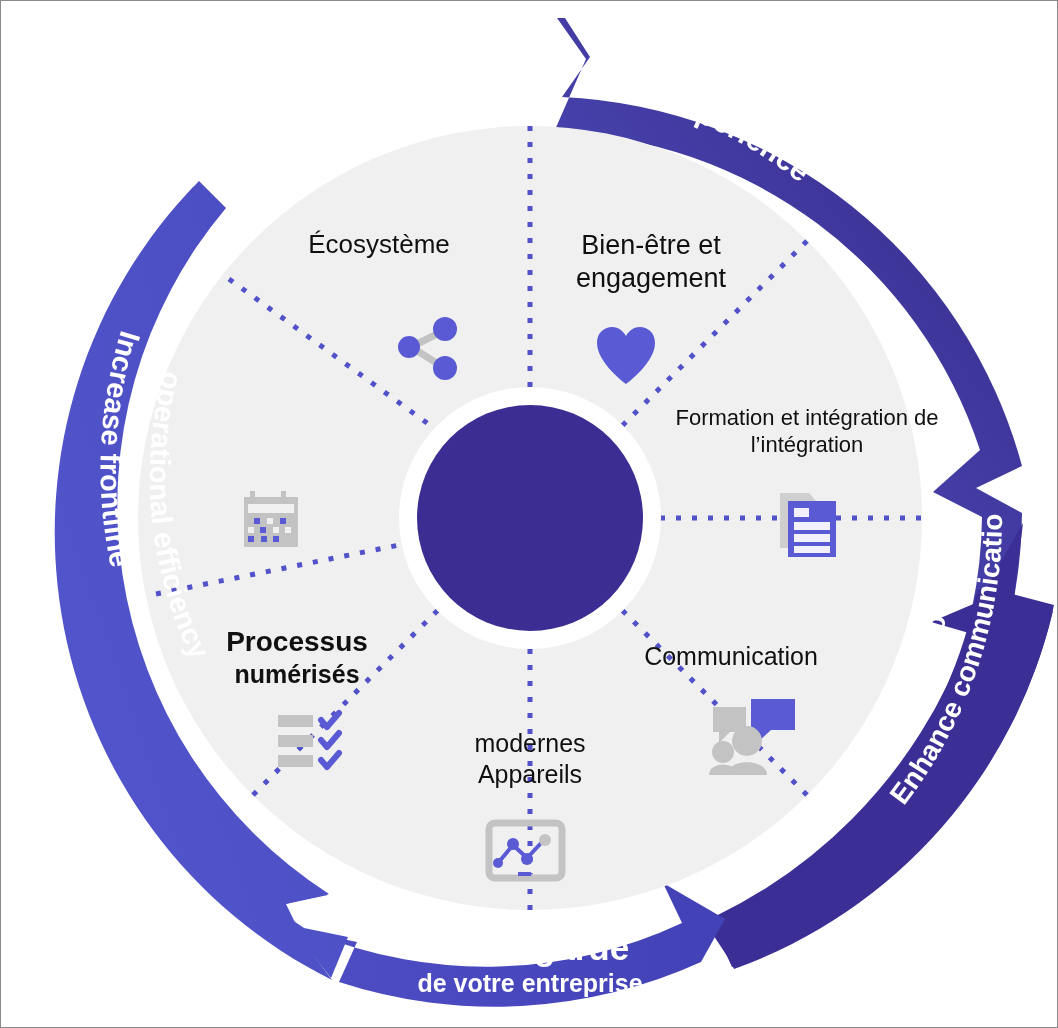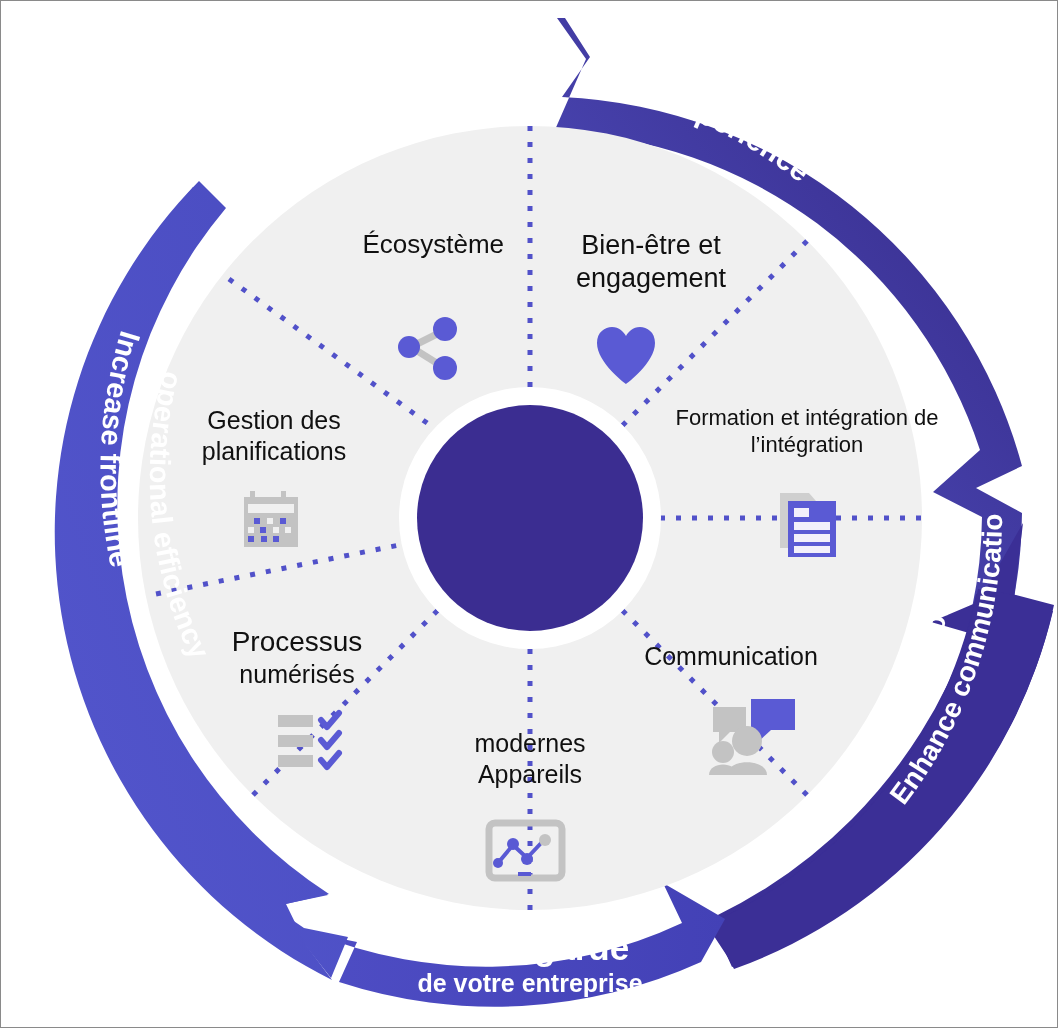--- a/index.html
+++ b/index.html
@@ -228,21 +228,21 @@
       <rect x="4" y="36" width="6" height="6" fill="#f0f0f0"></rect>
       <rect x="16" y="36" width="6" height="6" fill="#5a5ad4"></rect>
       <rect x="29" y="36" width="6" height="6" fill="#f0f0f0"></rect>
       <rect x="41" y="36" width="6" height="6" fill="#f0f0f0"></rect>
       <rect x="4" y="45" width="6" height="6" fill="#5a5ad4"></rect>
       <rect x="17" y="45" width="6" height="6" fill="#5a5ad4"></rect>
       <rect x="29" y="45" width="6" height="6" fill="#5a5ad4"></rect>
     </g>
   </svg>
 
-  <div class="sector-title" style="left:253px;top:228px;width:250px;font-size:26px;text-align:right;">
+  <div class="sector-title" style="left:253px;top:228px;width:250px;font-size:26px;">
     <div>Écosystème</div>
   </div>
 
   <div class="sector-title" style="left:530px;top:228px;width:240px;font-size:27px;">
     <div>Bien-être et</div>
     <div>engagement</div>
   </div>
 
   <div class="sector-title" style="left:616px;top:404px;width:380px;font-size:22px;">
     <div>Formation et intégration de</div>
@@ -251,23 +251,19 @@
 
   <div class="sector-title" style="left:610px;top:640px;width:240px;font-size:25px;">
     <div>Communication</div>
   </div>
 
   <div class="sector-title" style="left:409px;top:727px;width:240px;font-size:25px;">
     <div>modernes</div>
     <div>Appareils</div>
   </div>
 
-  <div class="sector-title" style="left:176px;top:624px;width:240px;font-size:25px;">
+  <div class="sector-title" style="left:176px;top:624px;width:240px;font-size:25px;font-weight:bold;">
     <div style="font-size:28px">Processus</div>
     <div>numérisés</div>
   </div>
 
-  <div class="sector-title" style="left:153px;top:404px;width:240px;font-size:25px;">
-    <div>Gestion des</div>
-    <div>planifications</div>
-  </div>
 
 </div>
 
 </body></html>

